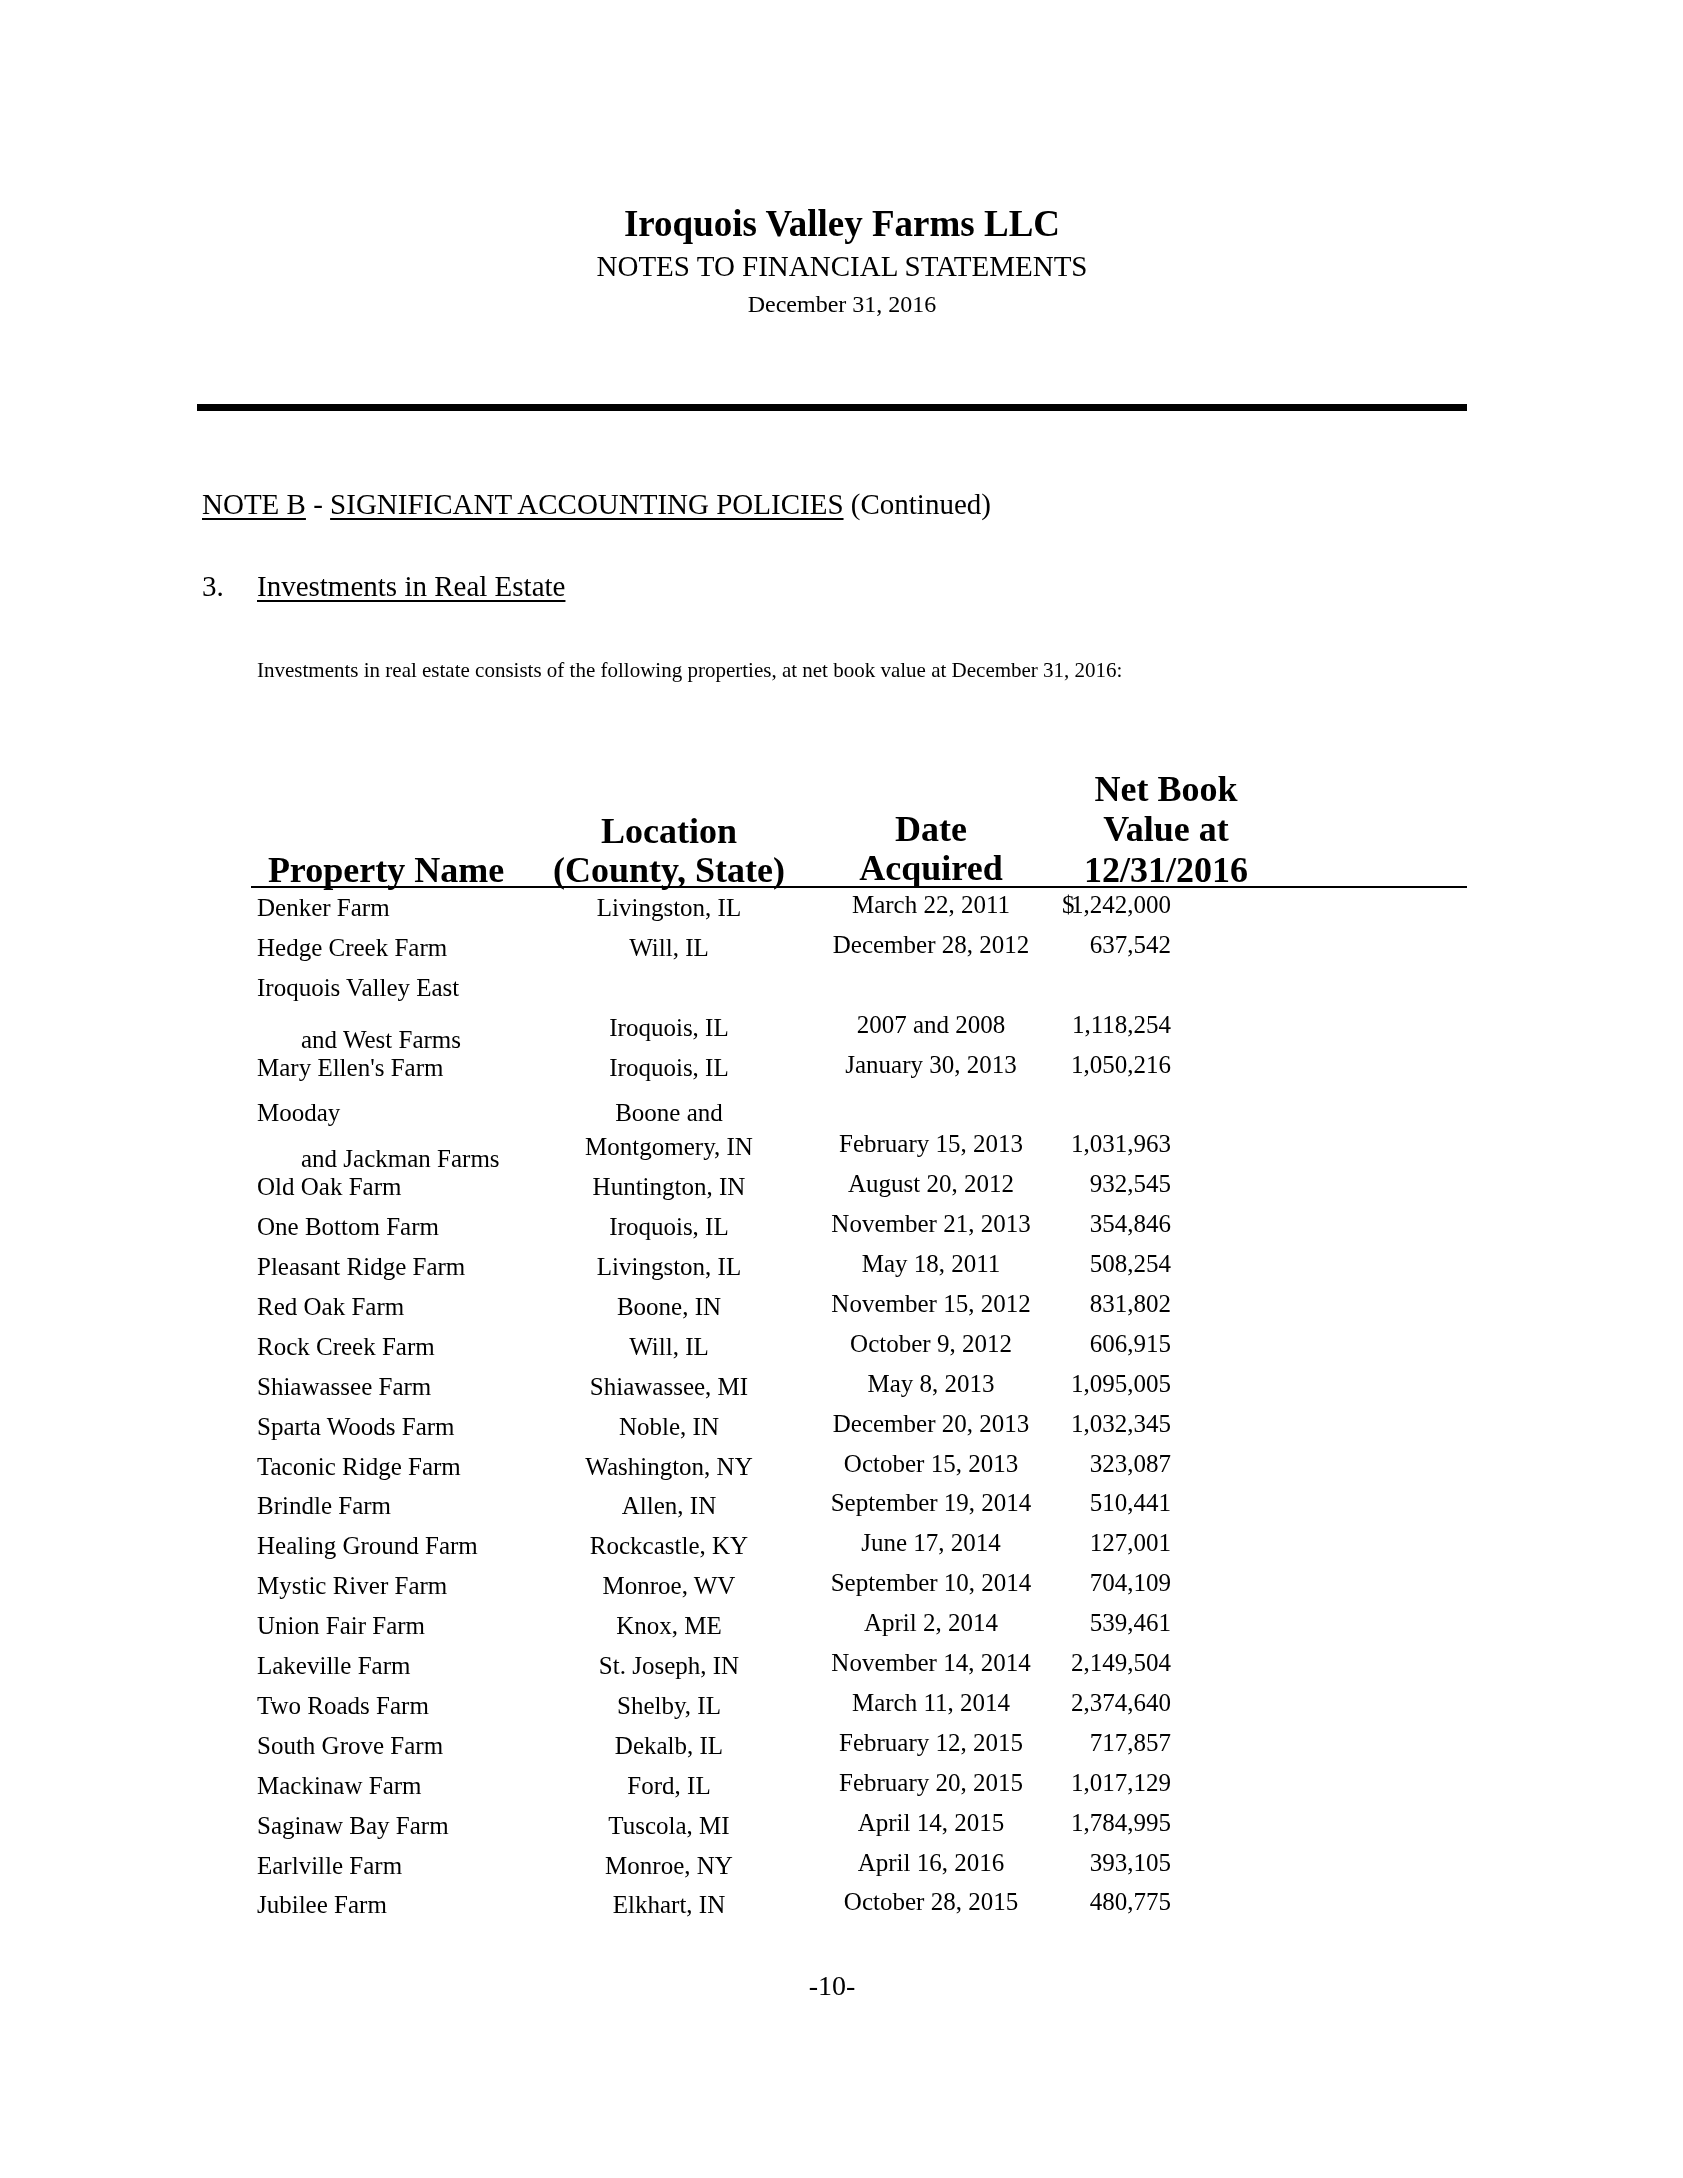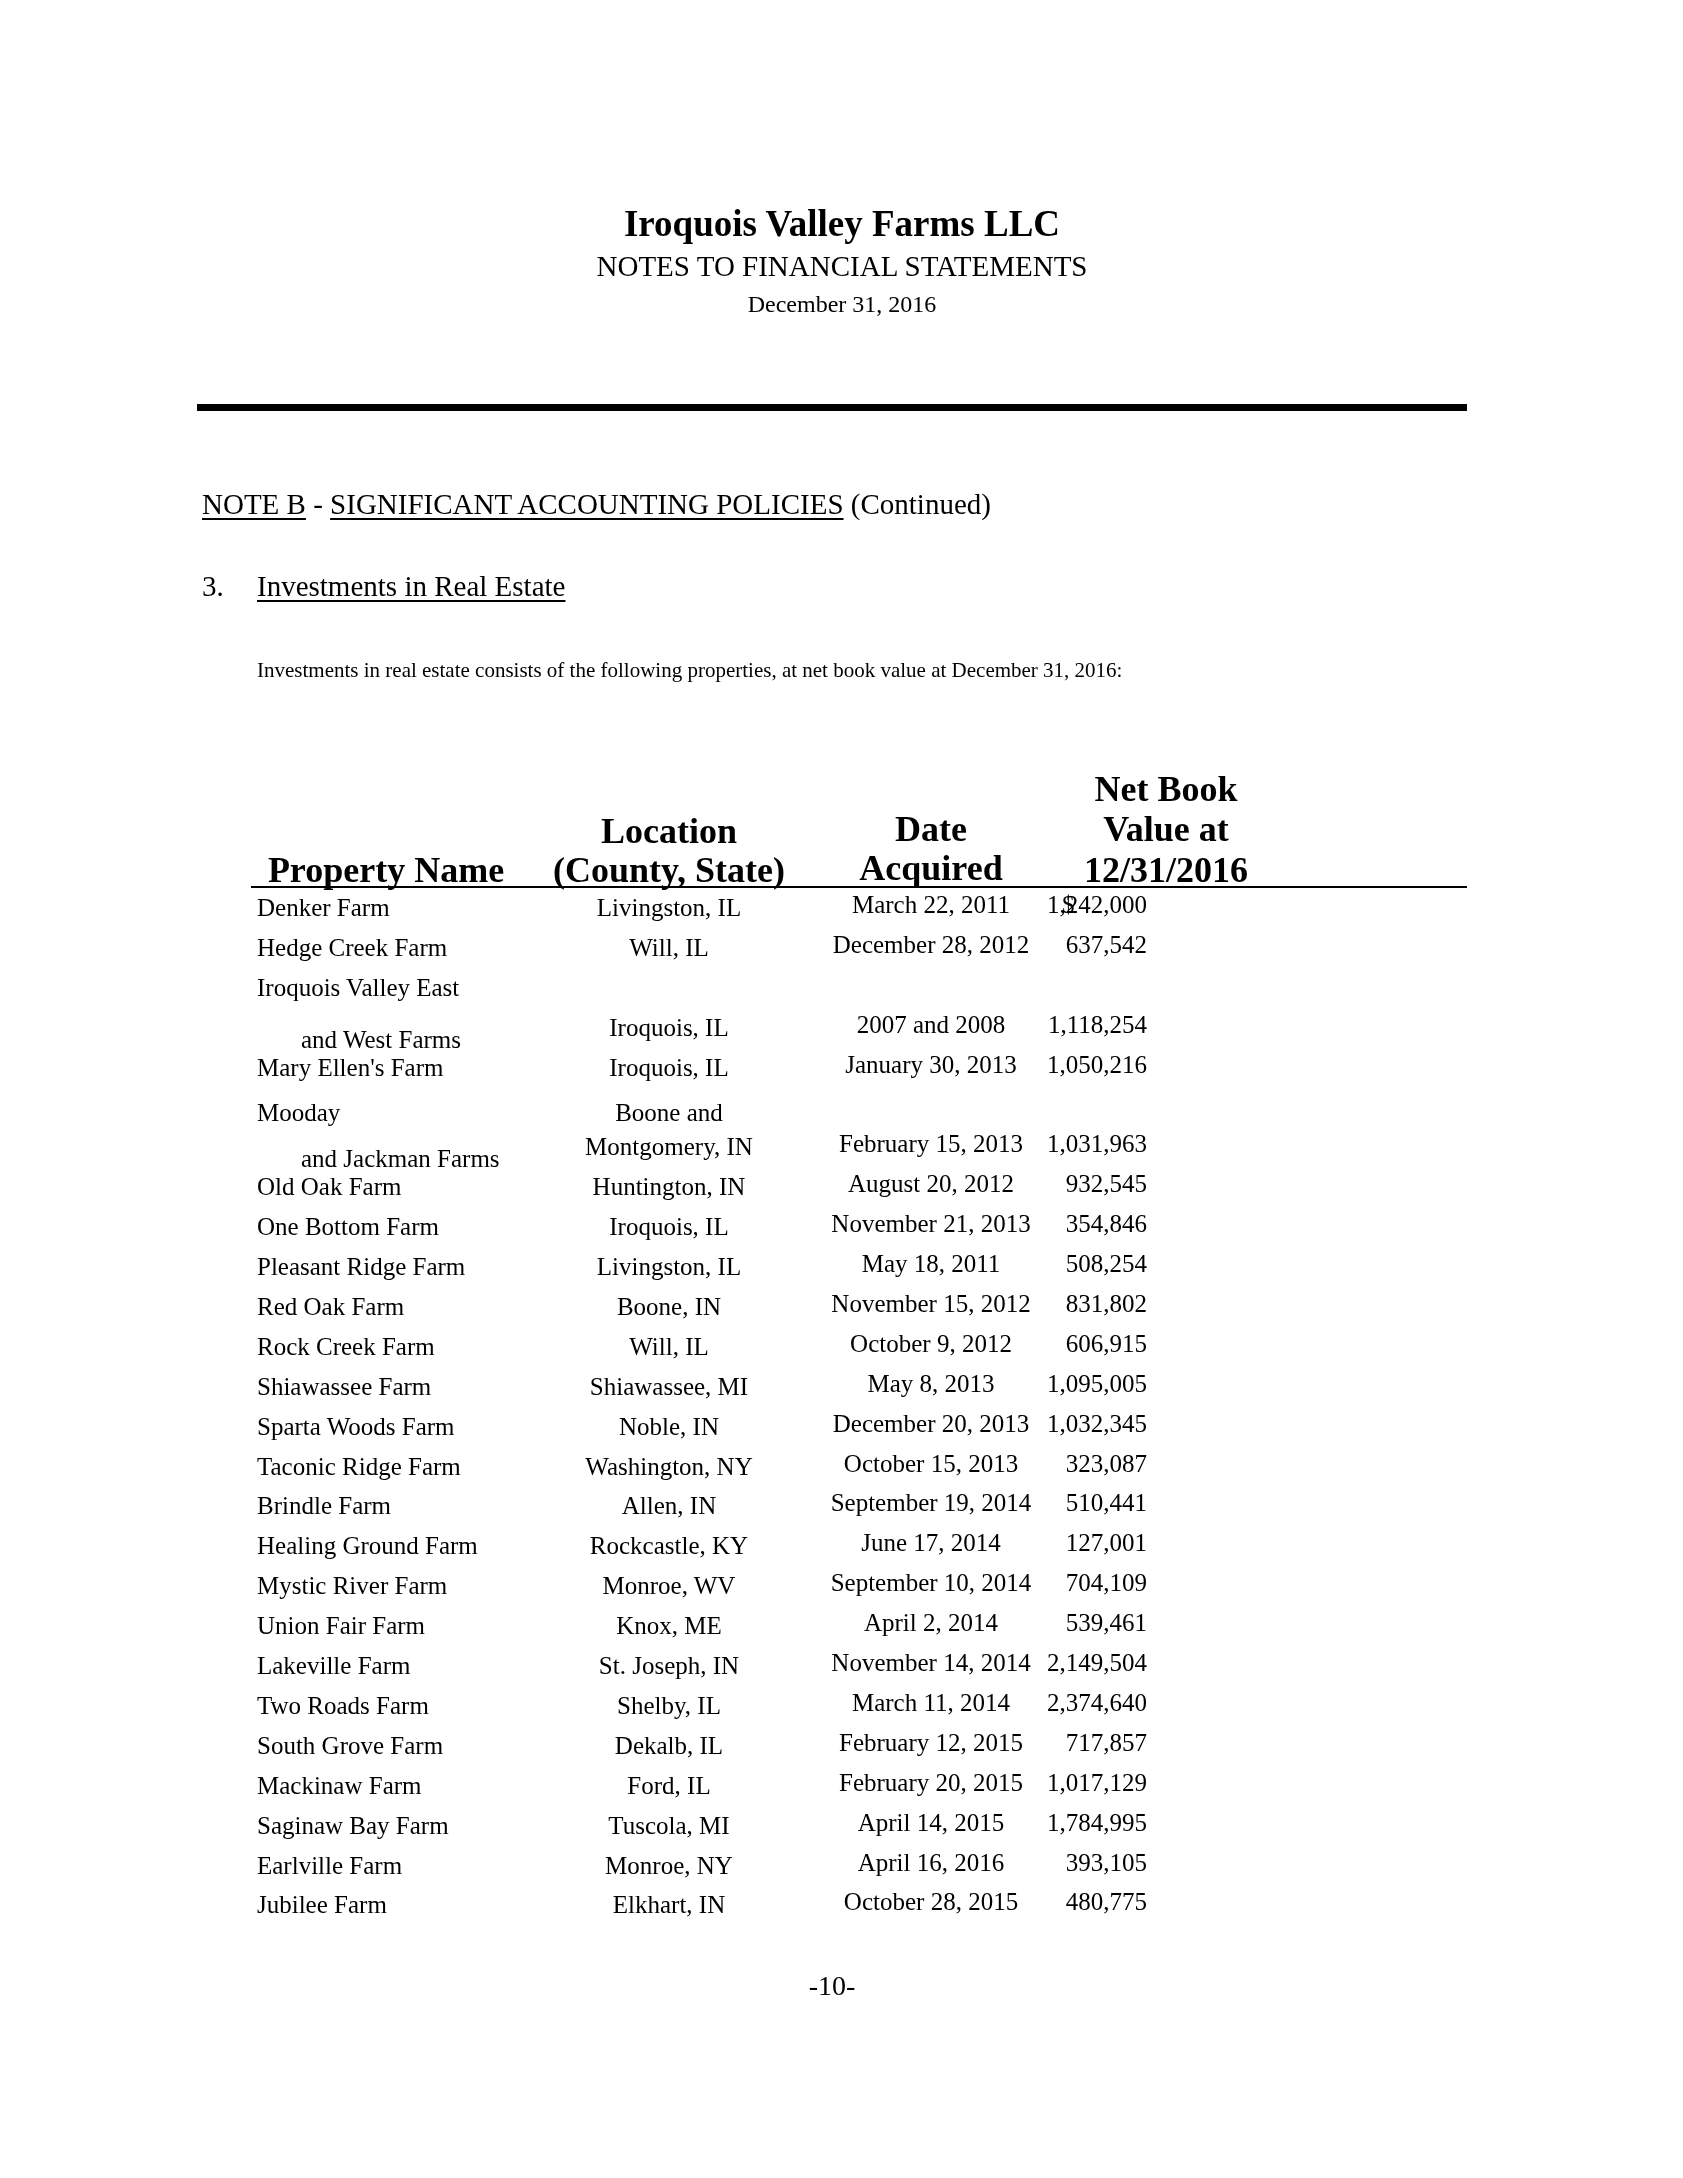--- a/index.html
+++ b/index.html
@@ -12,21 +12,21 @@
   .date { font-size: 24px; top: 291px; left: 842px; text-underline-offset: 4px; }
   .thick-rule { position: absolute; left: 197px; width: 1270px; top: 404px; height: 7px; background: #000; }
   .note-line { font-size: 29px; top: 488px; left: 202px; }
   .u { text-decoration: underline; text-underline-offset: 4px; }
   .sec-num { font-size: 29px; top: 570px; left: 202px; }
   .sec-head { font-size: 29px; top: 570px; left: 257px; }
   .para { position: absolute; left: 257px; width: 1204px; top: 649px; font-size: 21px;
           line-height: 43px; text-align: justify; }
   .th { font-size: 36px; font-weight: bold; text-align: center; }
   .header-rule { position: absolute; left: 251px; width: 1216px; top: 886px; height: 2px; background: #000; }
-  .row { position: absolute; left: 0; width: 1587px; height: 40px; }
+  .row { position: absolute; left: 0; width: 1587px; height: 40px; padding-left: 24px; }
   .cell { position: absolute; font-size: 25px; white-space: nowrap; top: 0; }
   .c-name { left: 257px; }
   .c-name.indent { left: 301px; margin-top: 12px; }
   .c-loc { left: 669px; transform: translateX(-50%); }
   .c-date { left: 931px; transform: translateX(-50%); top: -3px; }
   .c-dollar { left: 1062px; top: -3px; }
   .c-val { right: 440px; top: -3px; text-align: right; }
   .page-num { font-size: 28px; top: 1970px; left: 832px; }
 </style>
 </head>

